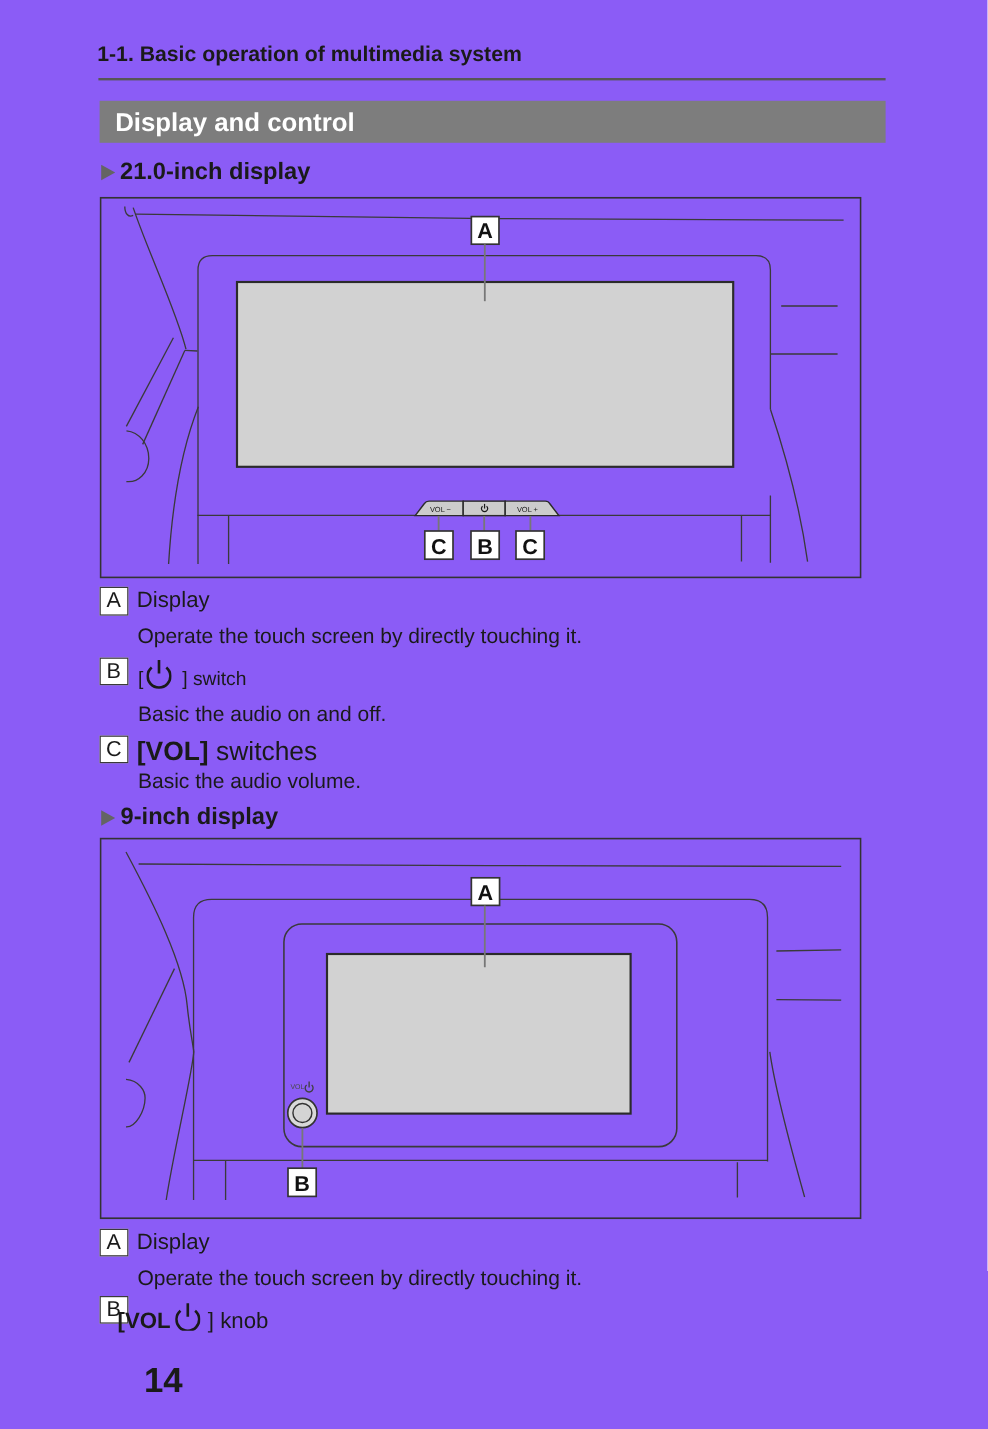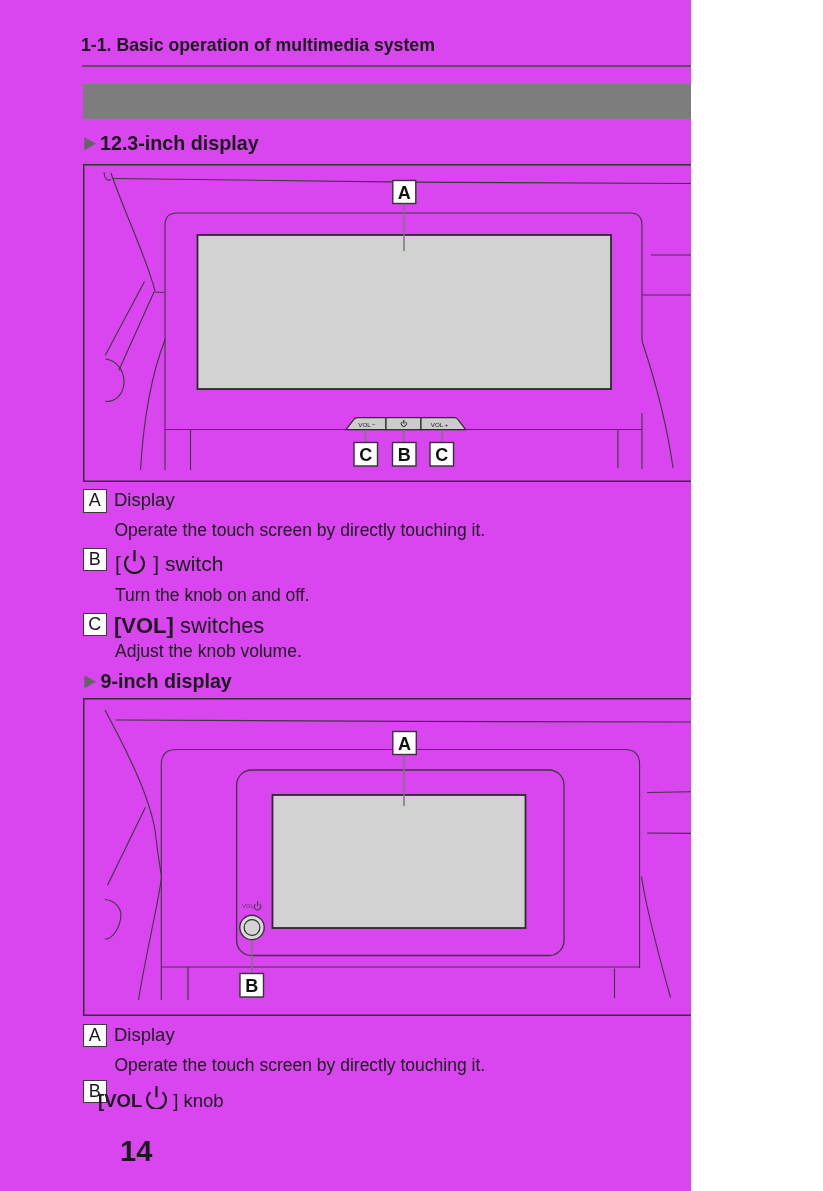--- a/index.html
+++ b/index.html
@@ -1,35 +1,36 @@
 <!DOCTYPE html>
 <html><head>
 <meta charset="utf-8">
 <style>
   html,body{margin:0;padding:0;background:#fff;}
-  #page{position:relative;width:691px;height:1191px;background:#d946ef;overflow:hidden;
+  #page{position:relative;width:823px;height:1191px;background:#8b5cf6;overflow:hidden;
         font-family:"Liberation Sans",sans-serif;color:#1a1a1a;text-decoration:underline;}
   .abs{position:absolute;line-height:1;white-space:pre;}
   .lbox{position:absolute;border:1.2px solid #3a3a3a;background:#fff;box-sizing:border-box;
         width:23.5px;height:23.5px;display:flex;align-items:center;justify-content:center;
         font-weight:normal;font-size:18px;color:#1a1a1a;}
 </style>
 </head>
 <body>
 <div id="page">
 
   <div class="abs" style="left:81px;top:37px;font-size:17.7px;font-weight:bold;">1-1. Basic operation of multimedia system</div>
   <div class="abs" style="left:82px;top:64.5px;width:656px;height:2.6px;background:#565656;"></div>
 
   <div class="abs" style="left:83px;top:84px;width:655px;height:34.5px;background:#7d7d7d;"></div>
+  <div class="abs" style="left:96px;top:92px;font-size:21.5px;font-weight:bold;color:#fff;">Display and control</div>
 
   <svg class="abs" style="left:83.5px;top:136.5px;" width="12.5" height="14" viewBox="0 0 12.5 14">
       <polygon points="0.3,0.3 12,6.75 0.3,13.2" fill="#646464"></polygon>
     </svg>
-  <div class="abs" style="left:100px;top:133.8px;font-size:19.7px;font-weight:bold;">12.3-inch display</div>
+  <div class="abs" style="left:100px;top:133.8px;font-size:19.7px;font-weight:bold;">21.0-inch display</div>
 
   <svg class="abs" style="left:83px;top:164px;" width="635" height="318" viewBox="0 0 635 318" fill="none" stroke="#3a3a3a" stroke-width="1.1">
     <rect x="0.75" y="0.75" width="633.5" height="316.5" stroke="#333" stroke-width="1.5"></rect>
 
     <path d="M30,14.5 C200,17.5 450,19.5 620,19.5"></path>
 
     <path d="M21,8 C21,14 24,17.5 28,15.5"></path>
 
     <path d="M28,9 C40,45 64,95 72,127"></path>
     <path d="M71,128 L81.5,128.5"></path>
@@ -88,31 +89,31 @@
       <text x="321.25" y="297.3">B</text>
       <text x="358.75" y="297.3">C</text>
     </g>
   </svg>
 
   <div class="lbox" style="left:83px;top:489px;">A</div>
   <div class="abs" style="left:114px;top:490.5px;font-size:18.5px;">Display</div>
   <div class="abs" style="left:114.5px;top:521.7px;font-size:17.5px;">Operate the touch screen by directly touching it.</div>
 
   <div class="lbox" style="left:83px;top:547.5px;">B</div>
-  <div class="abs" style="left:115px;top:549.1px;font-size:21px;">[<svg width="21" height="24.5" viewBox="0 0 21 24.5" style="vertical-align:-2.6px;margin-left:3px;margin-right:8.5px;">
+  <div class="abs" style="left:115px;top:549.1px;font-size:16px;">[<svg width="21" height="24.5" viewBox="0 0 21 24.5" style="vertical-align:-2.6px;margin-left:3px;margin-right:8.5px;">
         <g fill="none" stroke="#1a1a1a" stroke-width="2.2">
           <path d="M16.6,7.22 A9.5,9.5 0 1 1 4.4,7.22"></path>
           <path d="M10.5,1 L10.5,12.3"></path>
         </g>
       </svg>]&nbsp;switch</div>
-  <div class="abs" style="left:115px;top:586.8px;font-size:17.5px;">Turn the knob on and off.</div>
+  <div class="abs" style="left:115px;top:586.8px;font-size:17.5px;">Basic the audio on and off.</div>
 
   <div class="lbox" style="left:83px;top:612.5px;">C</div>
   <div class="abs" style="left:114px;top:614.8px;font-size:22px;"><b>[VOL]</b> switches</div>
-  <div class="abs" style="left:115px;top:643px;font-size:17.5px;">Adjust the knob volume.</div>
+  <div class="abs" style="left:115px;top:643px;font-size:17.5px;">Basic the audio volume.</div>
 
   <svg class="abs" style="left:83.5px;top:675px;" width="12.5" height="14" viewBox="0 0 12.5 14">
       <polygon points="0.3,0.3 12,6.75 0.3,13.2" fill="#646464"></polygon>
     </svg>
   <div class="abs" style="left:100.5px;top:671.8px;font-size:19.7px;font-weight:bold;">9-inch display</div>
 
   <svg class="abs" style="left:83px;top:698px;" width="635" height="318" viewBox="0 0 635 318" fill="none" stroke="#3a3a3a" stroke-width="1.1">
     <rect x="0.75" y="0.75" width="633.5" height="316.5" stroke="#333" stroke-width="1.5"></rect>
 
     <path d="M32.5,22 C200,23 450,24 618,24"></path>

